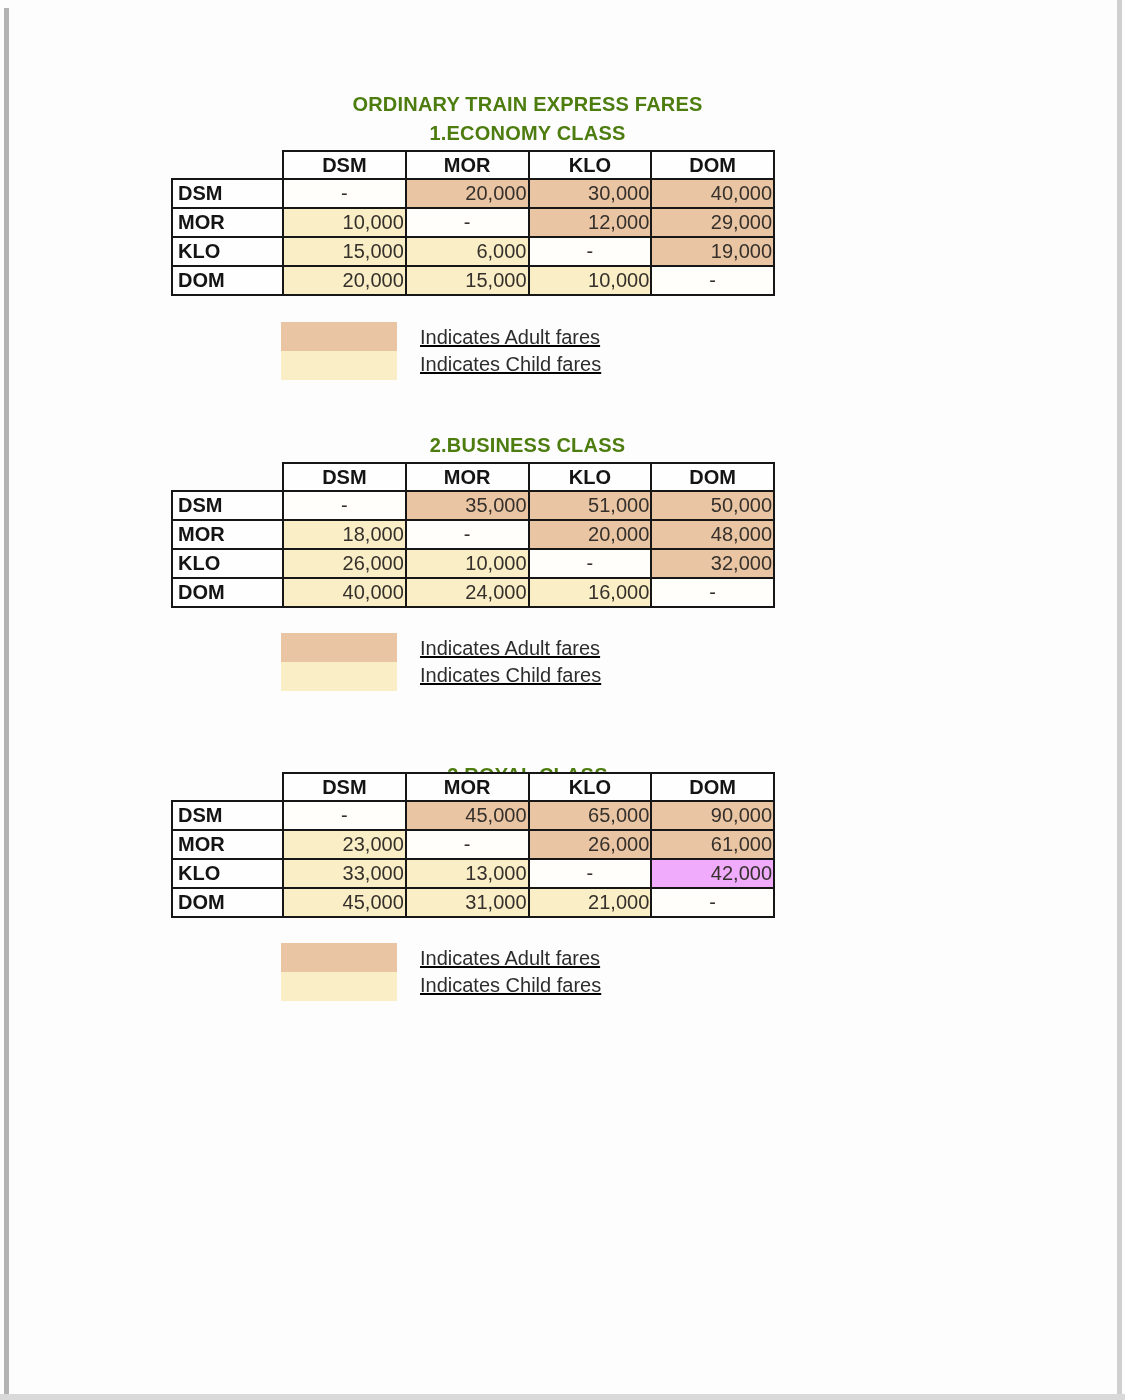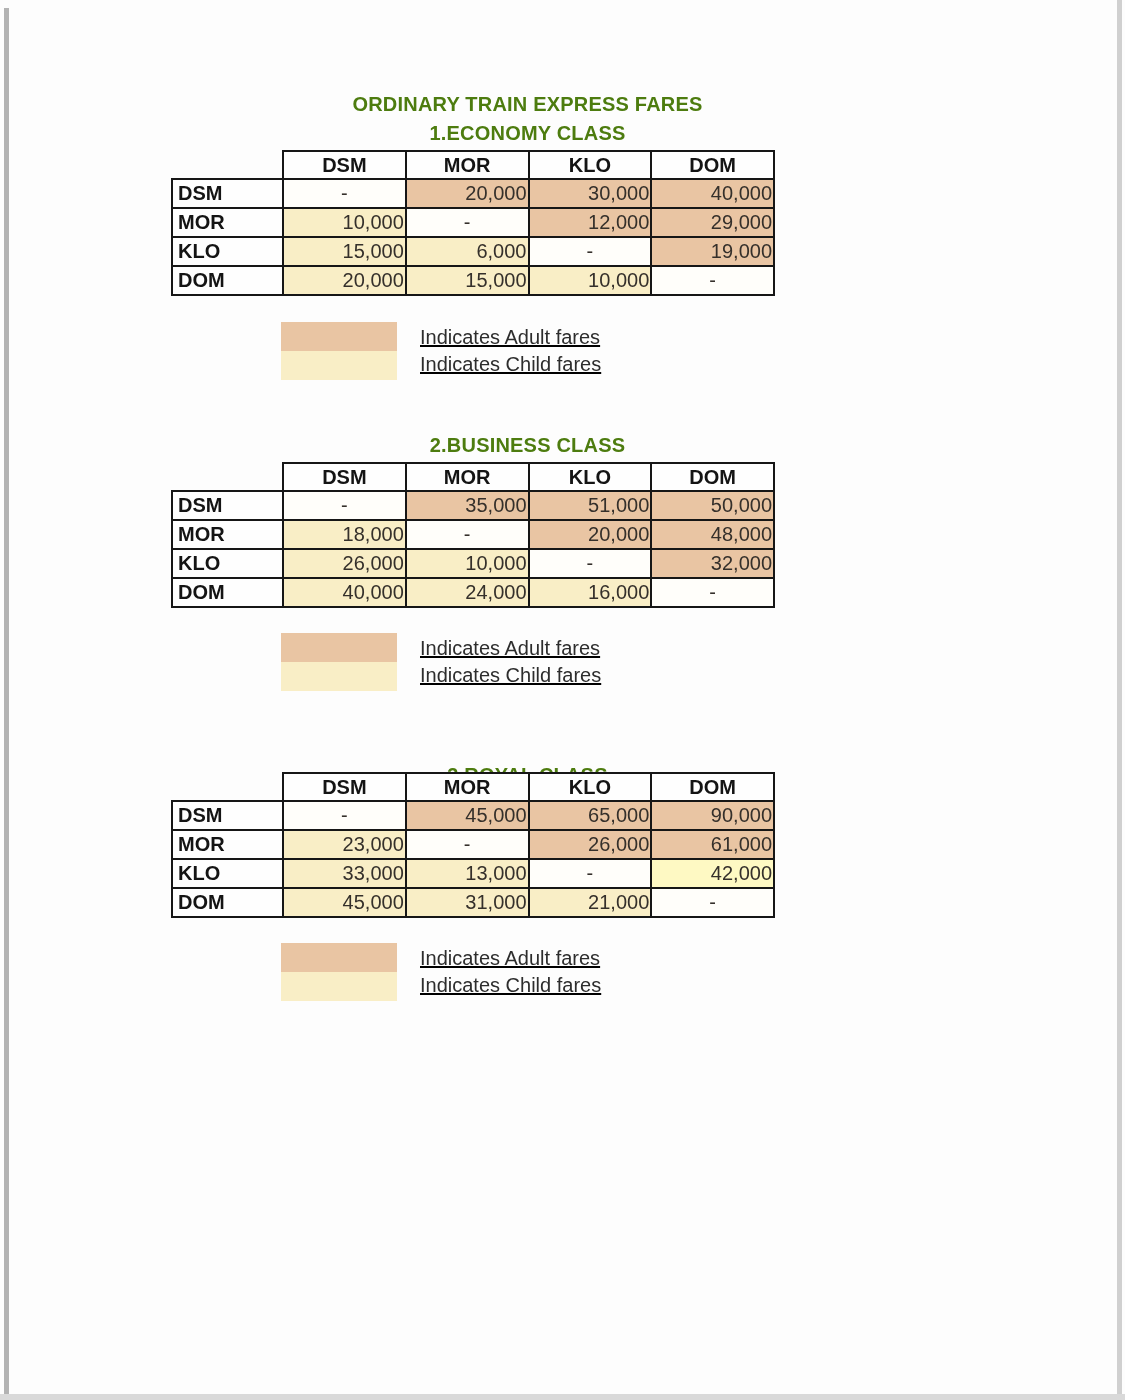--- a/index.html
+++ b/index.html
@@ -262,21 +262,21 @@
           <td class="child" style="background: rgb(249, 238, 198);">23,000</td>
           <td class="diag">-</td>
           <td class="adult" style="background: rgb(233, 197, 163);">26,000</td>
           <td class="adult" style="background: rgb(233, 197, 163);">61,000</td>
         </tr>
         <tr>
           <th>KLO</th>
           <td class="child" style="background: rgb(249, 238, 198);">33,000</td>
           <td class="child" style="background: rgb(249, 238, 198);">13,000</td>
           <td class="diag">-</td>
-          <td class="adult" style="background: #fef9c3;">42,000</td>
+          <td class="adult" style="background: #f0abfc;">42,000</td>
         </tr>
         <tr>
           <th>DOM</th>
           <td class="child" style="background: rgb(249, 238, 198);">45,000</td>
           <td class="child" style="background: rgb(249, 238, 198);">31,000</td>
           <td class="child" style="background: rgb(249, 238, 198);">21,000</td>
           <td class="diag">-</td>
         </tr>
       </tbody>
     </table>

